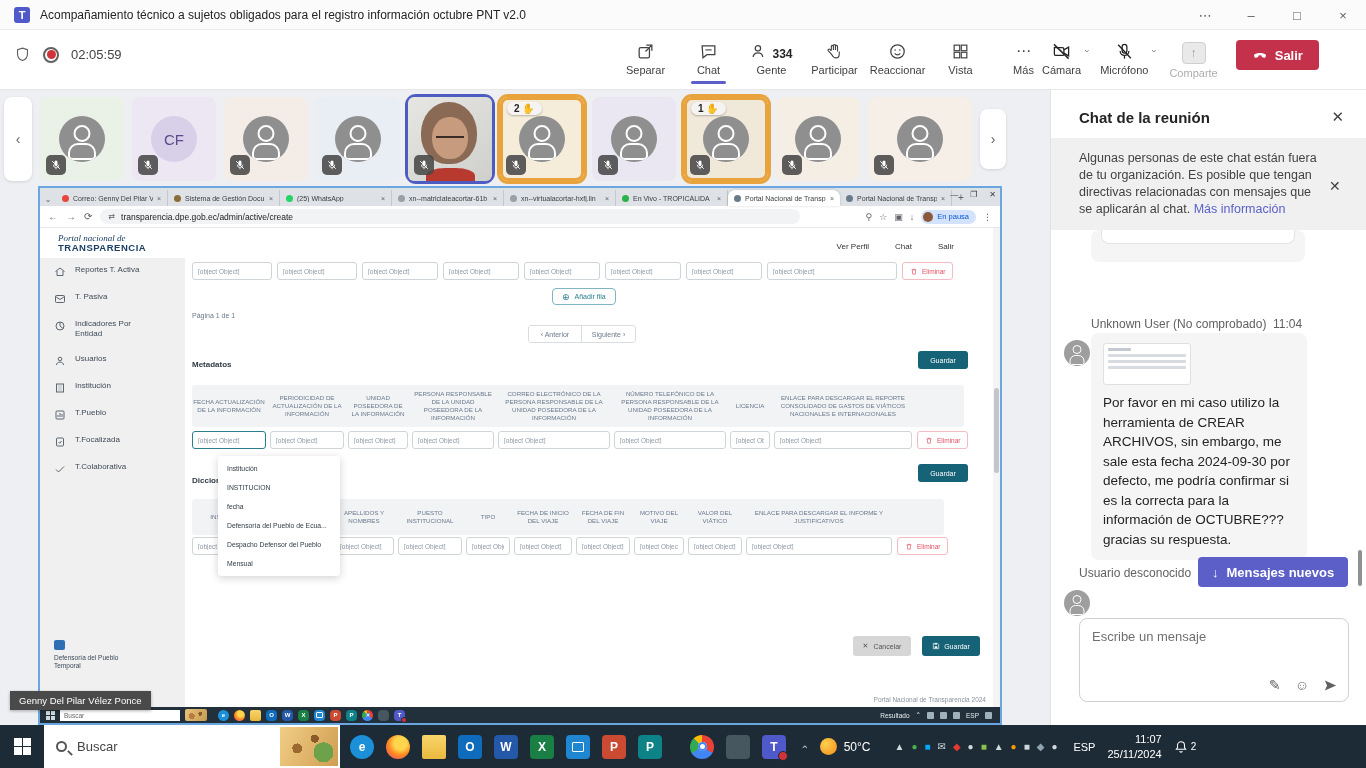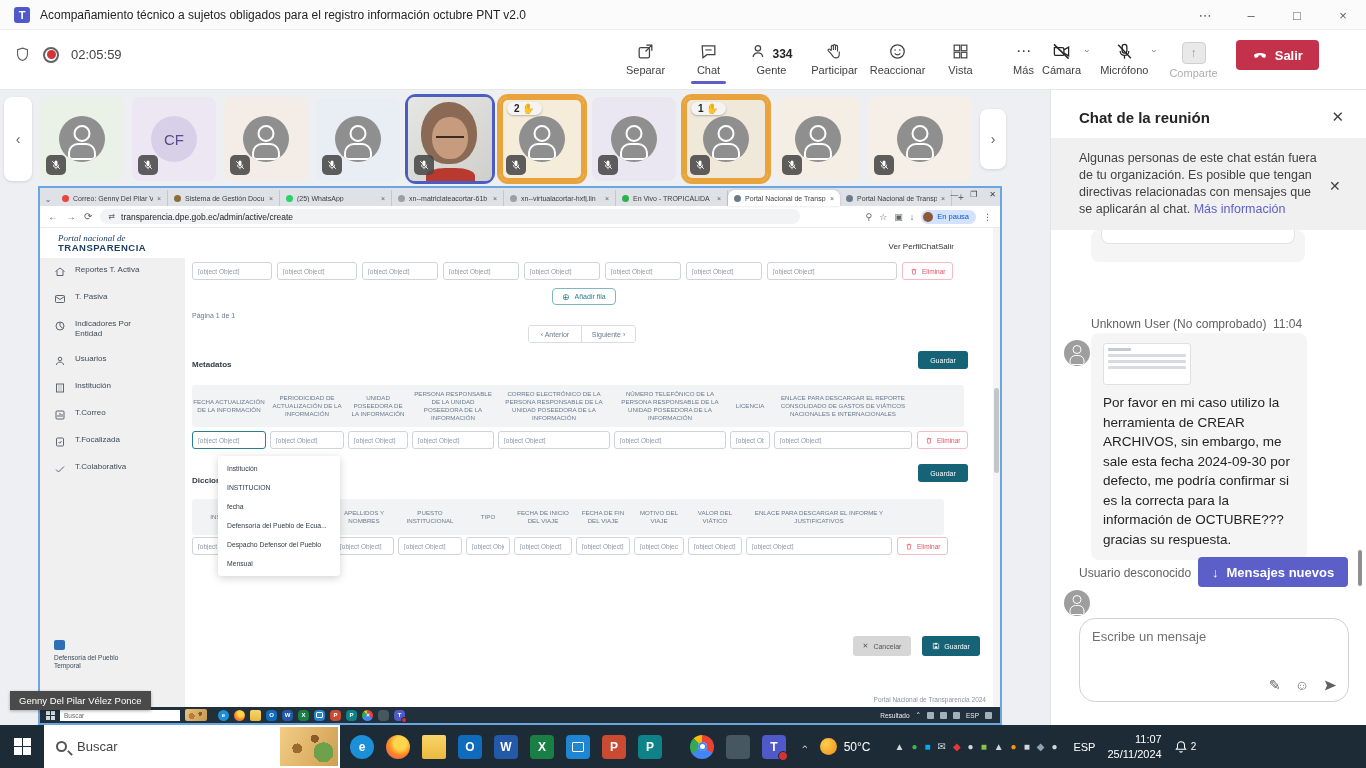--- a/index.html
+++ b/index.html
@@ -78,21 +78,21 @@
   .url-right .mini-ic{font-size:9px;color:#5f6368}
   .pause-pill{display:flex;align-items:center;gap:4px;background:#d3e3fd;border-radius:8px;height:14px;padding:0 7px 0 2px}
   .pause-pill .pav{width:10px;height:10px;border-radius:50%;background:#8a5a3b}
   .pause-pill span{font-size:7.5px;color:#0b57d0}
 
   
   .pagearea{position:relative;height:479px;background:#fff;overflow:hidden}
   .p-logo{position:absolute;left:18px;top:6px;line-height:1}
   .p-logo .l1{font-family:"Liberation Serif","DejaVu Serif",serif;font-style:italic;font-size:9px;color:#1c3f63}
   .p-logo .l2{font-size:9.5px;font-weight:700;letter-spacing:.5px;color:#1c3f63}
-  .p-nav{position:absolute;right:46px;top:14px;display:flex;}
+  .p-nav{position:absolute;right:46px;top:14px;display:flex;gap:26px}
   .p-nav span{font-size:8px;color:#333}
   .p-side{position:absolute;left:0;top:30px;width:145px;height:449px;background:#f0f0f0}
   .side-item{display:flex;align-items:flex-start;gap:9px;padding:7px 0 7px 14px}
   .side-item svg{width:12px;height:12px;flex:0 0 auto;margin-top:1px}
   .side-item span{font-size:8px;color:#3f4a56;line-height:1.3}
   .side-foot{position:absolute;left:14px;top:382px}
   .side-foot .blue-ic{width:11px;height:10px;background:#2f6fb5;border-radius:2px;margin-bottom:4px}
   .side-foot div{font-size:6.5px;color:#3b4856;width:80px;line-height:1.3}
   .p-main{position:absolute;left:145px;top:30px;width:808px;height:449px}
   .rowflex{display:flex;align-items:center;gap:5px;position:absolute;left:7px}
@@ -194,21 +194,21 @@
   .chat-av{position:absolute;width:26px;height:26px;border-radius:50%;background:#9e9e9e;overflow:hidden}
   .chat-av:before{content:"";position:absolute;left:50%;top:5px;transform:translateX(-50%);width:7px;height:7px;border:1.4px solid #fff;border-radius:50%}
   .chat-av:after{content:"";position:absolute;left:50%;top:15px;transform:translateX(-50%);width:13px;height:8px;border:1.4px solid #fff;border-radius:6px 6px 2px 2px}
   .bubble2{position:absolute;left:40px;top:243px;width:216px}
   .msg-thumb{width:88px;height:42px;background:#fff;border:1px solid #e0e0e0;border-radius:3px;margin-bottom:8px;padding:4px;display:flex;flex-direction:column;gap:3px}
   .msg-thumb i{height:3px;background:#d8dce0;border-radius:1px}
   .msg-thumb i:nth-child(1){width:30%;background:#c3cad1}
   .msg-text{font-size:13.5px;color:#242424;line-height:1.45}
   .unknown-lbl{position:absolute;left:28px;top:476px;font-size:12px;color:#616161}
   .newmsg-btn{position:absolute;left:147px;top:467px;height:30px;background:#5b5fc7;border:none;border-radius:4px;color:#fff;font-size:13px;font-weight:700;display:flex;align-items:center;gap:8px;padding:0 14px}
-  .chat-input{position:absolute;left:28px;top:528px;width:270px;height:84px;border:1px solid #d1d1d1;border-radius:16px}
+  .chat-input{position:absolute;left:28px;top:528px;width:270px;height:84px;border:1px solid #d1d1d1;border-radius:8px}
   .chat-input input{border:none;outline:none;width:230px;margin:10px 0 0 12px;font-size:13px;color:#242424}
   .chat-input input::placeholder{color:#707070}
   .ci-icons{position:absolute;right:10px;bottom:8px;display:flex;align-items:center;gap:14px;color:#616161}
   .ci-icons .g{font-size:14px}
   .chat-scroll{position:absolute;right:4px;top:460px;width:4px;height:36px;border-radius:2px;background:#8f8f8f}
 
   
   #nametip{position:absolute;left:10px;top:691px;background:#4a4a4a;color:#fff;font-size:9.5px;padding:4px 9px;z-index:60;white-space:nowrap;box-shadow:0 1px 3px rgba(0,0,0,.3)}
 
   
@@ -642,21 +642,21 @@
               <rect x="5" y="4" width="14" height="16" fill="none" stroke="#5b6770" stroke-width="2"></rect>
               <path d="M9 8h2M13 8h2M9 12h2M13 12h2M9 16h2M13 16h2" stroke="#5b6770" stroke-width="1.6"></path>
             </svg>
             <span>Institución</span>
           </div>
         <div class="side-item">
             <svg viewBox="0 0 24 24">
               <rect x="4" y="4" width="16" height="16" rx="2" fill="none" stroke="#5b6770" stroke-width="2"></rect>
               <path d="M8 16v-4M12 16V8M16 16v-6" stroke="#5b6770" stroke-width="2"></path>
             </svg>
-            <span>T.Correo</span>
+            <span>T.Pueblo</span>
           </div>
         <div class="side-item">
             <svg viewBox="0 0 24 24">
               <rect x="5" y="4" width="14" height="16" rx="2" fill="none" stroke="#5b6770" stroke-width="2"></rect>
               <path d="M9 12l2.5 2.5L15 10" fill="none" stroke="#5b6770" stroke-width="2"></path>
             </svg>
             <span>T.Focalizada</span>
           </div>
         <div class="side-item">
             <svg viewBox="0 0 24 24">

